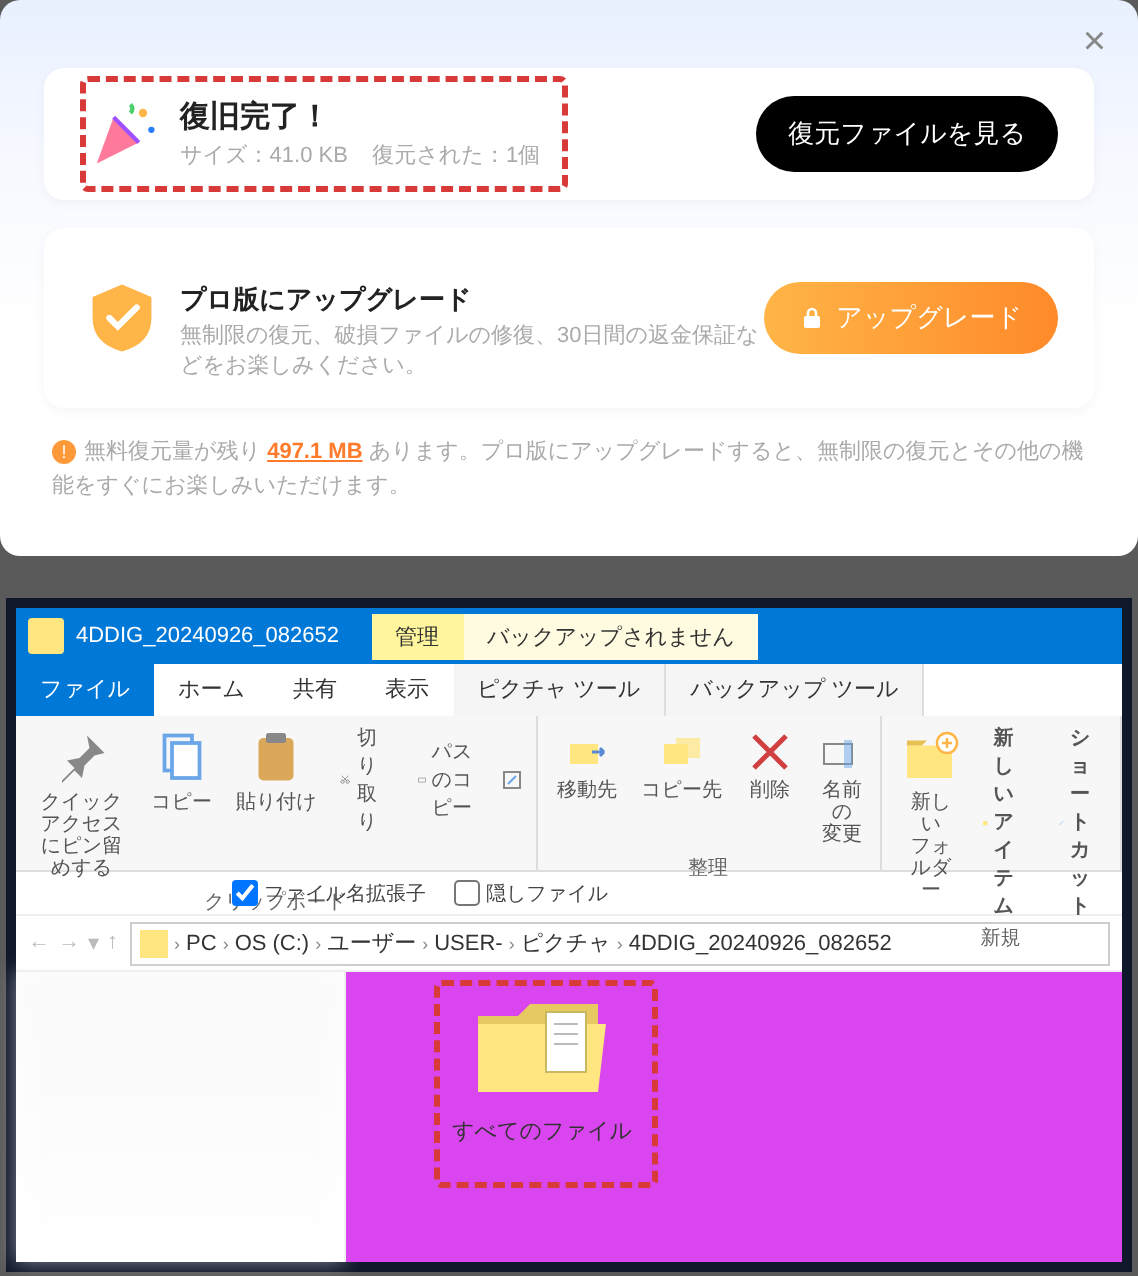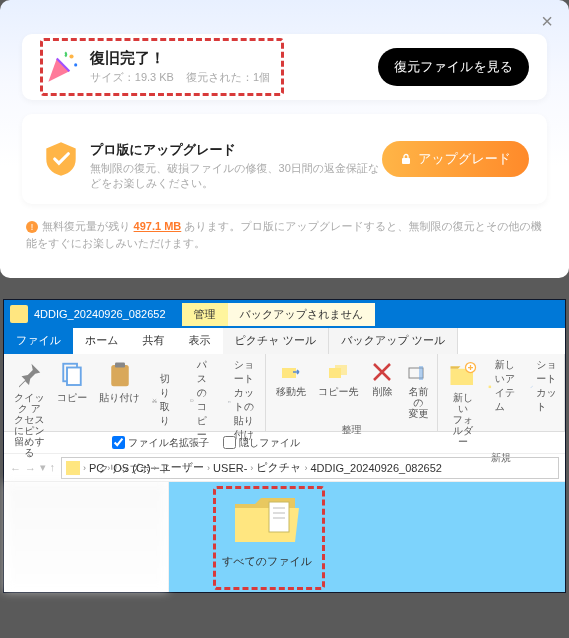--- a/index.html
+++ b/index.html
@@ -36,22 +36,22 @@
   padding: 9px 18px; border-radius: 20px; border: none; cursor: pointer; font-weight: 500;
   display: inline-flex; align-items: center; gap: 6px;
 }
 
 .footnote { font-size: 11px; color: #aaa; line-height: 1.6; padding: 0 4px; }
 .footnote-warn { display: inline-block; width: 12px; height: 12px; border-radius: 50%; background: #ff9a3a; color: #fff; font-size: 9px; text-align: center; line-height: 12px; margin-right: 4px; vertical-align: middle; }
 .footnote .orange { color: #ff7a2a; font-weight: 600; text-decoration: underline; }
 
 
 .explorer {
-  position: absolute; top: 299px; left: 3px; width: 563px; height: 294px;
-  background: #fff; border: 1px solid #0f172a;
+  position: absolute; top: 299px; left: 3px; width: 563px; height: 337px;
+  background: #fff; border: 5px solid #0f172a;
 }
 .titlebar { height: 28px; background: #0078d7; color: #fff; display: flex; align-items: center; font-size: 11px; }
 .titlebar .ticon { width: 18px; height: 18px; margin: 0 6px; background: #ffe680; border-radius: 2px; }
 .titlebar .ttext { flex: 0 0 auto; }
 .titlebar .context-tab { margin-left: 16px; display: flex; }
 .titlebar .context-tab span { padding: 4px 12px; font-size: 11px; color: #333; }
 .ct-yellow { background: #fff59d; }
 .ct-cream { background: #fffbe0; }
 
 .tabs { height: 26px; display: flex; background: #fff; font-size: 11px; }
@@ -77,21 +77,21 @@
 .addrbar { height: 28px; display: flex; align-items: center; padding: 2px 6px; gap: 6px; border-bottom: 1px solid #eee; font-size: 11px; }
 .navbtns { display: flex; gap: 4px; color: #bbb; }
 .navbtns span { cursor: pointer; }
 .crumbs { flex: 1; border: 1px solid #ccc; height: 22px; display: flex; align-items: center; padding: 0 4px; gap: 3px; color: #333; overflow: hidden; }
 .crumbs .sep { color: #888; font-size: 9px; }
 .crumbs .fi { width: 14px; height: 14px; background: #ffe680; flex-shrink: 0; }
 
 .content { position: relative; height: calc(100% - 28px - 26px - 78px - 22px - 28px); display: flex; }
 .navpane { width: 165px; border-right: 1px solid #eee; background: #fff; }
 .navpane .blur { filter: blur(5px); opacity: 0.5; height: 100%; background: linear-gradient(180deg, #f5f5f5, #fff); }
-.filepane { flex: 1; position: relative; background: #7dd3fc; }
+.filepane { flex: 1; position: relative; background: #d946ef; }
 .folder-item { position: absolute; top: 8px; left: 48px; width: 100px; text-align: center; font-size: 11px; color: #333; }
 .folder-icon { width: 72px; height: 58px; margin: 0 auto 6px; }
 .dashed-wrap2 { position: absolute; top: 4px; left: 44px; width: 112px; height: 104px; pointer-events: none; }
 
 
 .svg-icon { width: 100%; height: 100%; }
 </style>
 </head>
 <body>
 
@@ -104,21 +104,21 @@
           <path d="M8 34 L16 12 L28 24 Z" fill="#ff7a9a"></path>
           <path d="M16 12 L28 24" stroke="#a050ff" stroke-width="2"></path>
           <circle cx="30" cy="10" r="2" fill="#ffb547"></circle>
           <circle cx="34" cy="18" r="1.5" fill="#2a7cff"></circle>
           <path d="M24 6 Q26 8 24 10" stroke="#4ad06a" stroke-width="2" fill="none"></path>
         </svg>
     </div>
     <div class="card-body">
       <div class="card-title">復旧完了！</div>
       <div class="card-sub">
-        <span>サイズ：</span><span>19.3 KB</span>&nbsp;&nbsp;&nbsp;
+        <span>サイズ：</span><span>41.0 KB</span>&nbsp;&nbsp;&nbsp;
         <span>復元された：</span><span>1個</span>
       </div>
     </div>
     <button class="btn-blue">復元ファイルを見る</button>
   </div>
   <div class="dashed-red dashed-wrap1"></div>
 
   <div class="card">
     <div class="card-icon">
       <svg viewBox="0 0 40 40" class="svg-icon">
@@ -206,21 +206,20 @@
               <span class="ci"><svg viewBox="0 0 12 12">
                   <rect x="1" y="3" width="10" height="6" fill="none" stroke="#888"></rect>
                 </svg></span>
               <span>パスのコピー</span>
             </div>
           <div>
               <span class="ci"><svg viewBox="0 0 12 12">
                   <rect x="2" y="2" width="8" height="8" fill="none" stroke="#888"></rect>
                   <path d="M4 8 L8 4" stroke="#6aa6e8"></path>
                 </svg></span>
-              <span>ショートカットの貼り付け</span>
             </div>
         </div>
       </div>
       <div class="rgroup-label">クリップボード</div>
     </div>
 
     <div class="rgroup" style="width:172px;">
       <div class="rgroup-main">
         <div class="rbtn">
             <div class="ri">
@@ -269,21 +268,21 @@
               <svg viewBox="0 0 24 24">
                 <rect x="2" y="7" width="18" height="13" fill="#ffe680"></rect>
                 <path d="M2 7 L8 7 L10 5 L2 5 Z" fill="#e8c050"></path>
                 <circle cx="18" cy="6" r="4" fill="#fff" stroke="#ffb547"></circle>
                 <path d="M18 4v4M16 6h4" stroke="#ffb547"></path>
               </svg>
             </div>
             <span style="white-space:pre-line;">新しい
 フォルダー</span>
           </div>
-        <div class="rlist" style="margin-left:2px;">
+        <div class="rlist" style="margin-left:2px;font-weight:bold;">
           <div>
               <span class="ci"><svg viewBox="0 0 12 12">
                   <rect x="2" y="2" width="8" height="8" fill="#ffe680"></rect>
                 </svg></span>
               <span>新しいアイテム</span>
             </div>
           <div>
               <span class="ci"><svg viewBox="0 0 12 12">
                   <path d="M2 10 L10 2" stroke="#6aa6e8"></path>
                 </svg></span>

